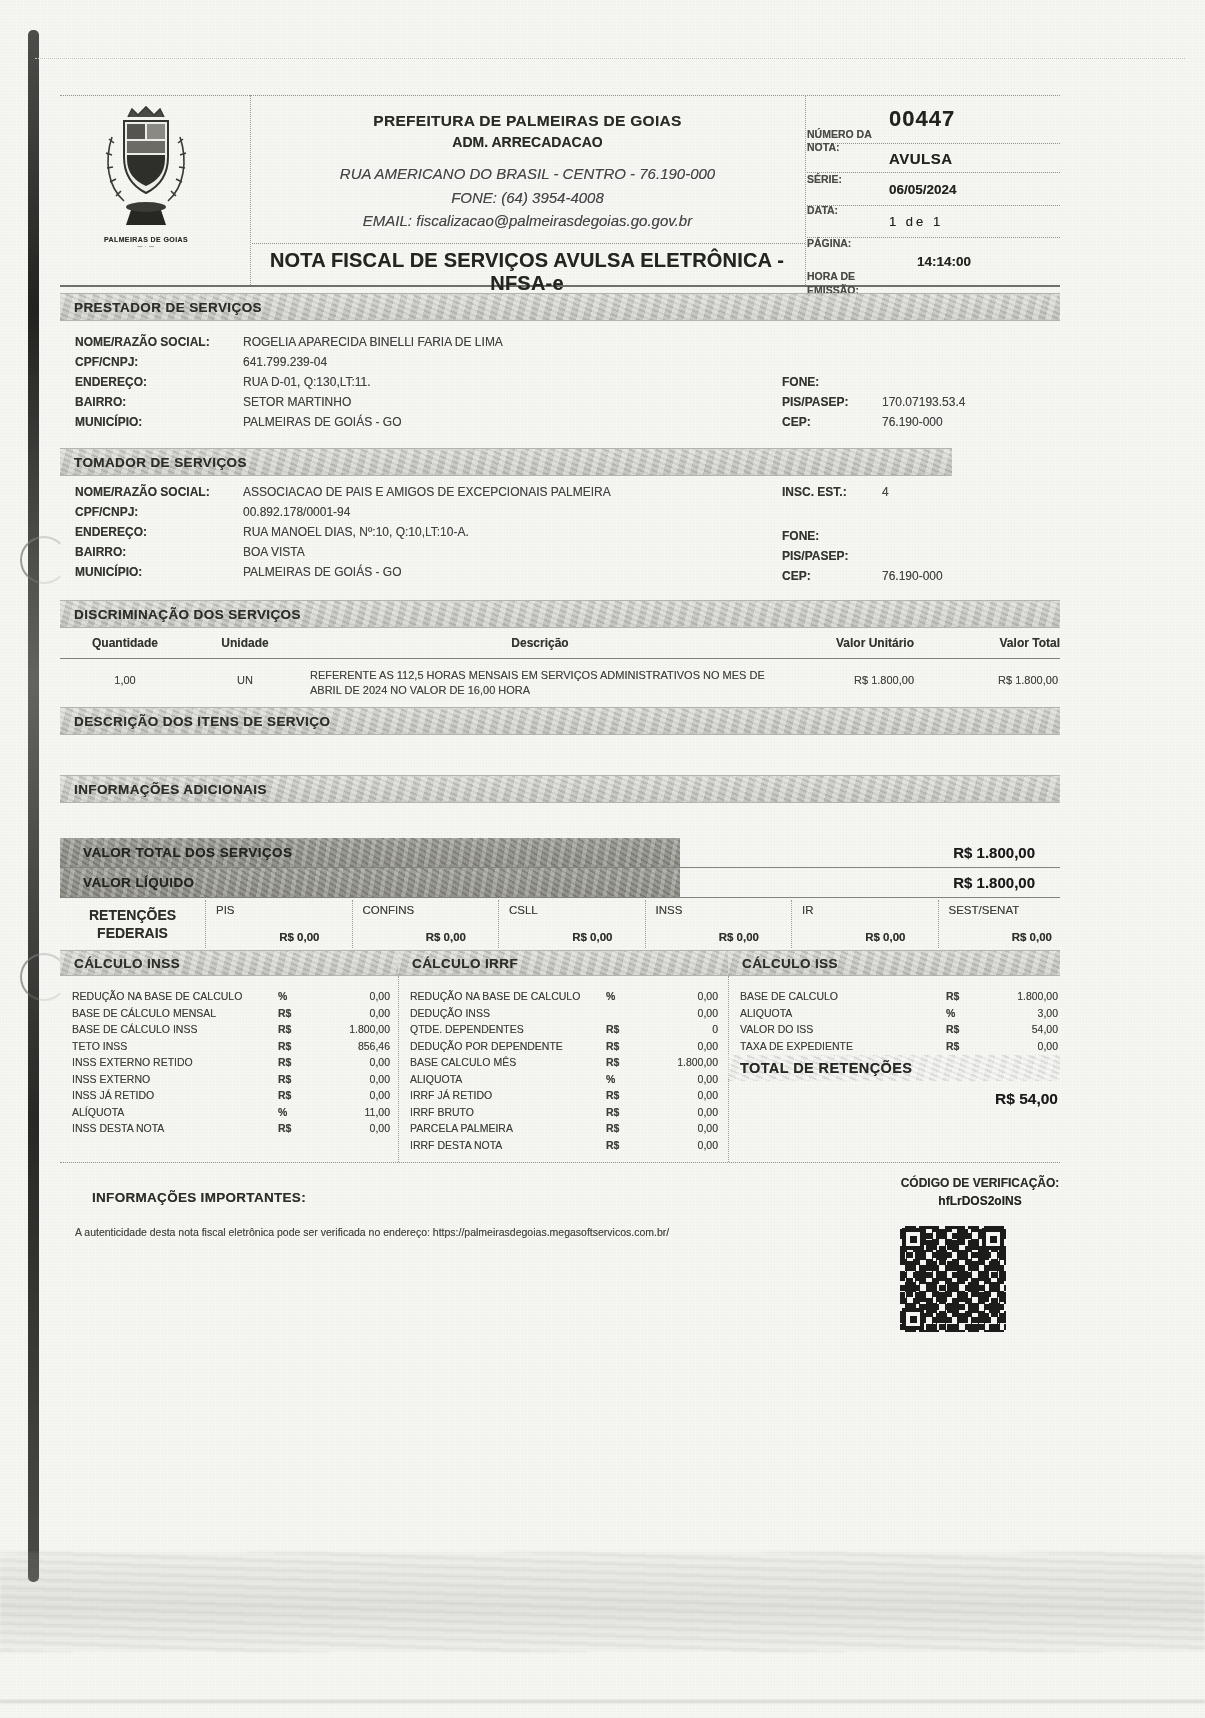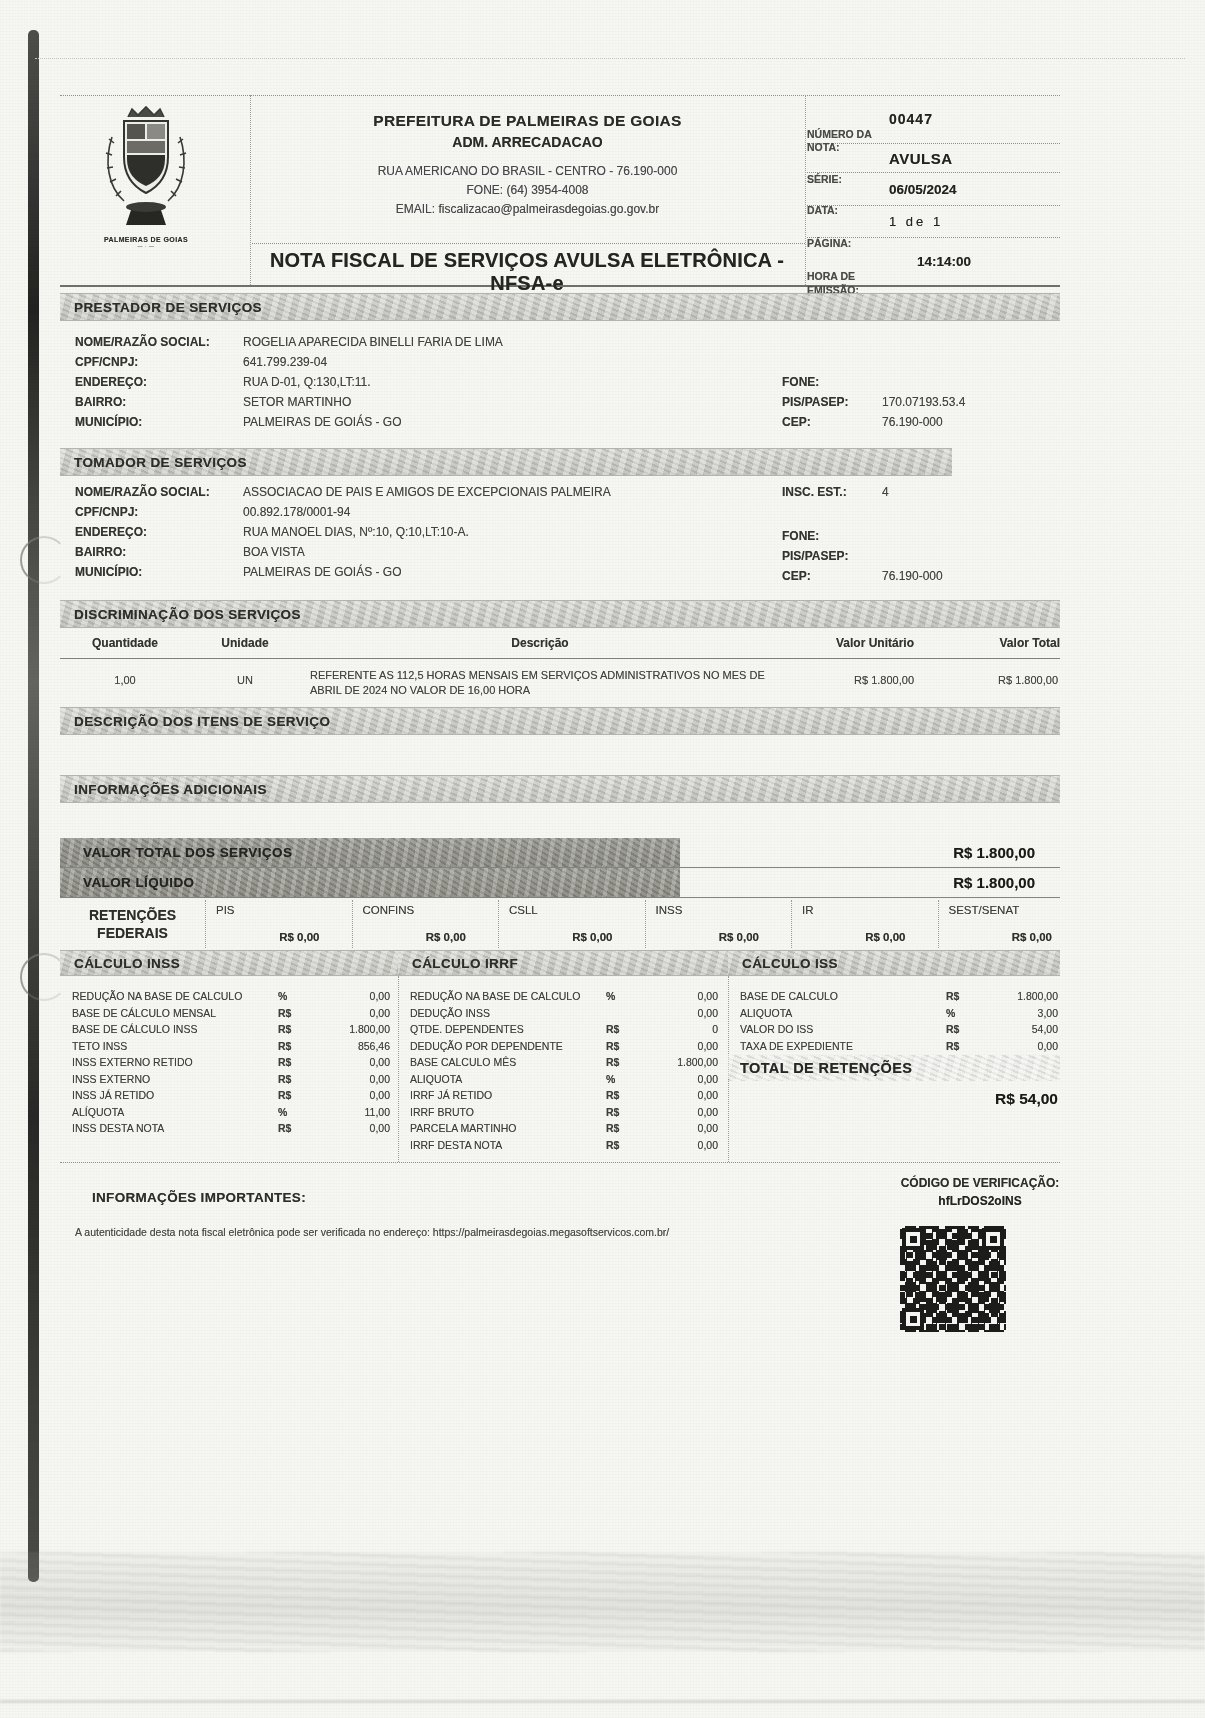--- a/index.html
+++ b/index.html
@@ -37,21 +37,21 @@
   .fl-right .flabel{width:100px;}
   
   .meta-row{display:flex;align-items:center;border-top:1px dotted #8f8f8b;box-sizing:border-box;}
   .meta-row:nth-of-type(1){border-top:none;height:48px;}
   .meta-row:nth-of-type(2){height:29px;}
   .meta-row:nth-of-type(3){height:33px;}
   .meta-row:nth-of-type(4){height:32px;}
   .meta-row:nth-of-type(5){height:48px;gap:28px;}
   .meta-label{width:82px;font-size:10.5px;font-weight:600;color:#4a4a46;line-height:1.25;margin-top:44px;}
   .meta-value{color:#22221f;}
-  .meta-row:nth-of-type(1) .meta-value{font-size:14px;font-weight:bold;letter-spacing:1px;}
+  .meta-row:nth-of-type(1) .meta-value{font-size:22px;font-weight:bold;letter-spacing:1px;}
   .meta-row:nth-of-type(2) .meta-value{font-size:15px;font-weight:bold;letter-spacing:0.5px;}
   .meta-row:nth-of-type(3) .meta-value{font-size:13.5px;font-weight:600;}
   .meta-row:nth-of-type(4) .meta-value{font-size:13px;letter-spacing:3px;}
   .meta-row:nth-of-type(5) .meta-value{font-size:13.5px;font-weight:600;}
   
   .svc-head{position:absolute;display:flex;font-size:12px;font-weight:bold;color:#33332f;}
   .svc-row{position:absolute;display:flex;font-size:11px;color:#42423f;}
   .c-q{width:130px;text-align:center;box-sizing:border-box;}
   .c-u{width:110px;text-align:center;box-sizing:border-box;}
   .c-d{width:480px;box-sizing:border-box;padding:0 10px;}
@@ -107,21 +107,21 @@
   }
   .qr-f{position:absolute;width:22px;height:22px;border:4px solid #1b1b19;background:#f5f5f2;box-sizing:border-box;}
   .qr-f::after{content:"";position:absolute;left:4px;top:4px;width:7px;height:7px;background:#1b1b19;}
   .qr-f.tl{left:2px;top:2px;}
   .qr-f.tr{right:2px;top:2px;}
   .qr-f.bl{left:2px;bottom:2px;}
   
   .issuer-center{position:absolute;left:255px;top:110px;width:545px;text-align:center;}
   .issuer-name{font-weight:bold;font-size:15.5px;color:#2a2a27;letter-spacing:0.3px;line-height:1.45;}
   .issuer-dept{font-weight:bold;font-size:14px;color:#2a2a27;margin-top:2px;}
-  .issuer-contact{font-size:12px;color:#47474a;margin-top:3px;line-height:1.55;}
+  .issuer-contact{font-size:15px;color:#47474a;margin-top:3px;line-height:1.55;font-style:italic;}
   .doc-title{position:absolute;left:252px;top:249px;width:550px;text-align:center;font-weight:bold;font-size:20px;color:#242421;letter-spacing:0.2px;}
   .logo-wrap{position:absolute;left:88px;top:103px;width:116px;text-align:center;}
   .logo-caption{font-size:7px;font-weight:bold;color:#2d2d2a;letter-spacing:0.4px;margin-top:1px;}
   .logo-caption2{font-size:5px;color:#6a6a66;letter-spacing:0.5px;}
   
   .streak{
     position:absolute;left:28px;top:30px;width:11px;height:1552px;border-radius:5px;
     background:linear-gradient(180deg, rgba(40,40,38,0.82), rgba(22,22,20,0.95) 18%, rgba(58,58,54,0.78) 42%,
       rgba(28,28,26,0.95) 70%, rgba(44,44,40,0.85));
     filter:blur(0.4px);
@@ -513,21 +513,21 @@
         <span class="cv">0,00</span>
       </div>
 
       <div class="calc-row">
         <span class="cl">IRRF BRUTO</span>
         <span class="cu">R$</span>
         <span class="cv">0,00</span>
       </div>
 
       <div class="calc-row">
-        <span class="cl">PARCELA MARTINHO</span>
+        <span class="cl">PARCELA PALMEIRA</span>
         <span class="cu">R$</span>
         <span class="cv">0,00</span>
       </div>
 
       <div class="calc-row">
         <span class="cl">IRRF DESTA NOTA</span>
         <span class="cu">R$</span>
         <span class="cv">0,00</span>
       </div>
 

